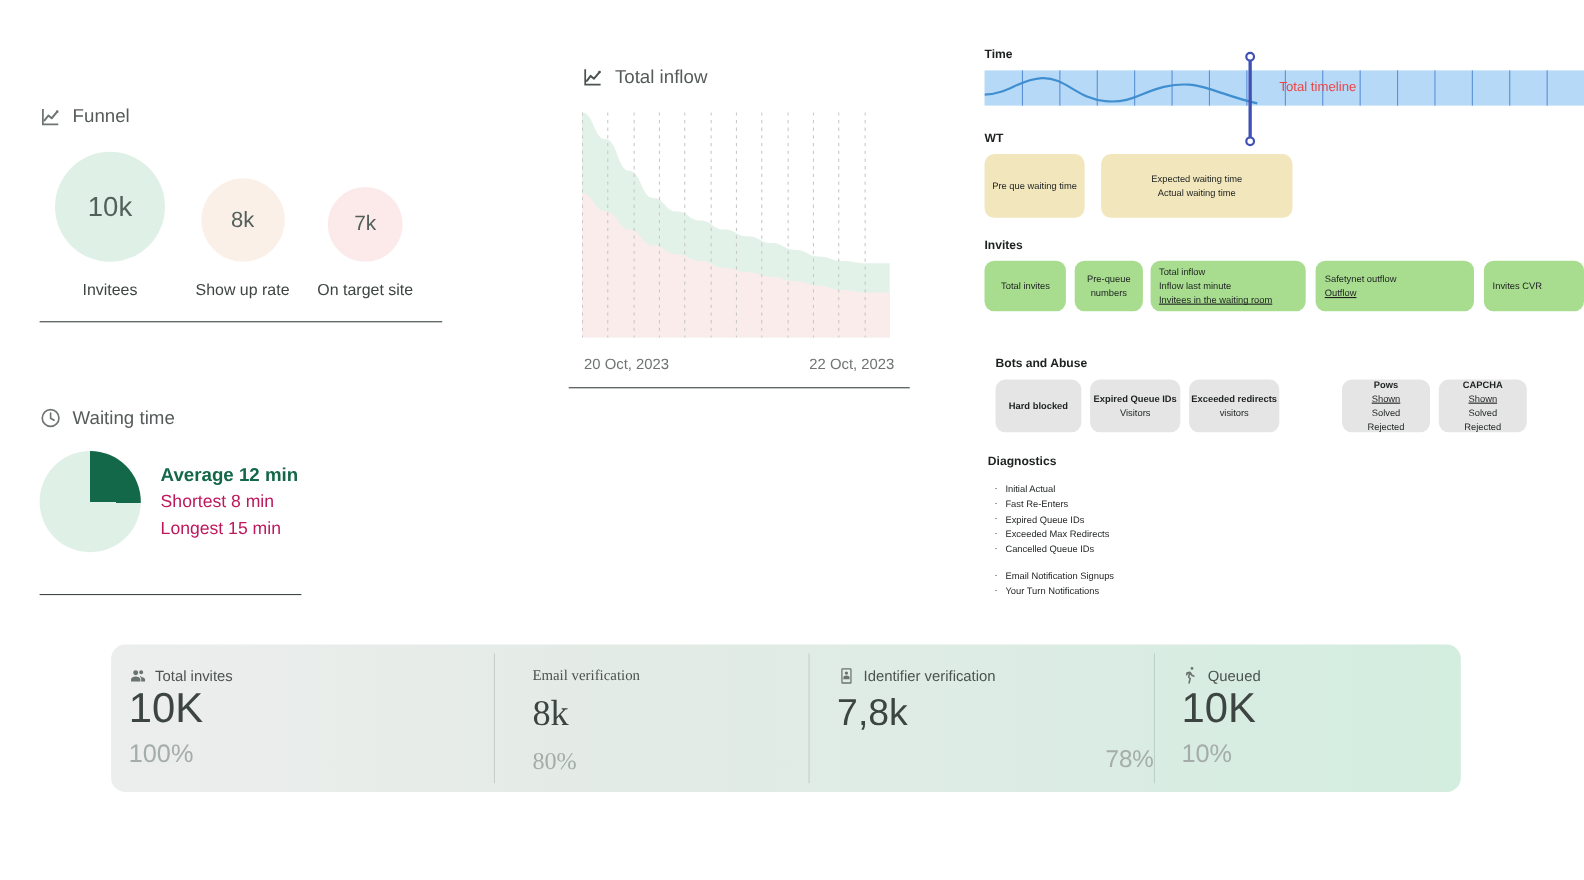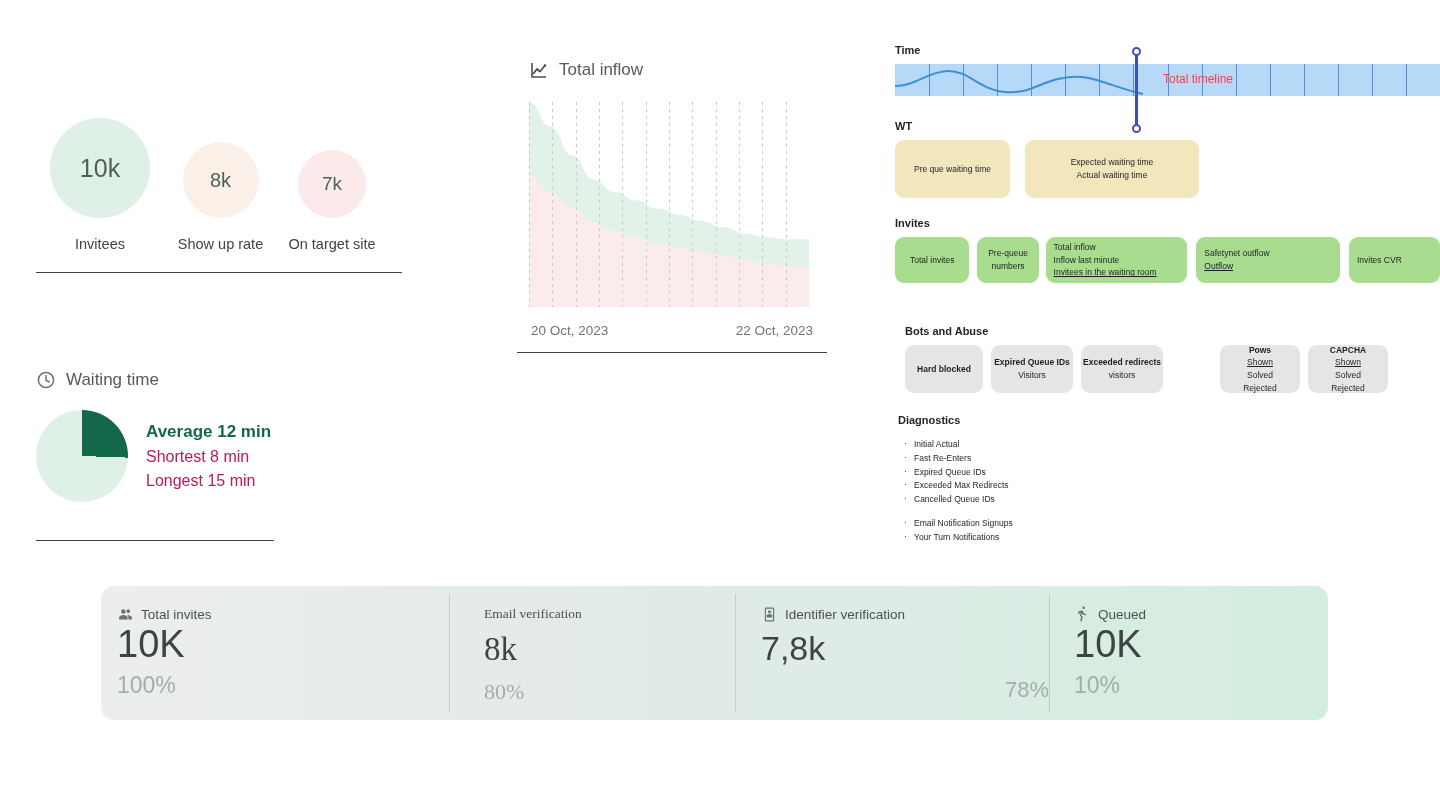--- a/index.html
+++ b/index.html
@@ -101,21 +101,21 @@
     border-radius: 9px;
     display: flex; align-items: center; justify-content: center;
     text-align: center; font-size: 8.5px; color: #1d2220;
     line-height: 1.5;
   }
   .card-yellow { background: #f2e6bd; }
   .card-green  { background: #a8dd8f; }
   .card-pink   { background: #e5e5e5; }
 
   #wt-cards .card { height: 58px; }
-  #wt-card-0 { width: 115px; }
+  #wt-card-0 { width: 91px; }
   #wt-card-1 { width: 174px; margin-left: 15px; }
 
   #invites-block { position: absolute; left: 895px; top: 217px; width: 545px; }
   #invites-cards .card { height: 46px; }
   #inv-card-0 { width: 78px; }
   #inv-card-1 { width: 64px; margin-left: 8px; }
   #inv-card-2 { width: 148px; margin-left: 7px; justify-content: flex-start; padding-left: 8px; text-align: left; }
   #inv-card-3 { width: 150px; margin-left: 9px; justify-content: flex-start; padding-left: 8px; text-align: left; }
   #inv-card-4 { width: 95px;  margin-left: 9px; justify-content: flex-start; padding-left: 8px; text-align: left; }
 
@@ -168,20 +168,30 @@
   #stat-2 .stat-value { font-size: 34px; margin-top: 8px; }
   #stat-2 .stat-pct { font-size: 22px; margin-top: 10px; text-align: right; }
   .stat-icon { width: 17px; height: 17px; display: block; fill: #6b7370; }
 </style>
 </head>
 <body>
 
 <div id="page">
 
   <div id="funnel-panel">
+    <div class="sec-head">
+      <span class="ico">
+        <svg viewBox="0 0 20 20" class="ico">
+          <path d="M3 3 L3 17 L17 17" fill="none" stroke="#6e7472" stroke-width="1.6"></path>
+          <path d="M4.5 13.5 L8 9 L11 11.5 L16 5.5" fill="none" stroke="#6e7472" stroke-width="1.8" stroke-linejoin="round" stroke-linecap="round"></path>
+          <circle cx="16" cy="5.5" r="1.2" fill="#6e7472"></circle>
+        </svg>
+      </span>
+      <span class="sec-title">Funnel</span>
+    </div>
 
     <div id="funnel-circles">
       <div class="funnel-col funnel-col-0">
         <div class="funnel-circle fc-0">10k</div>
         <div class="funnel-label">Invitees</div>
       </div>
       <div class="funnel-col funnel-col-1">
         <div class="funnel-circle fc-1">8k</div>
         <div class="funnel-label">Show up rate</div>
       </div>

